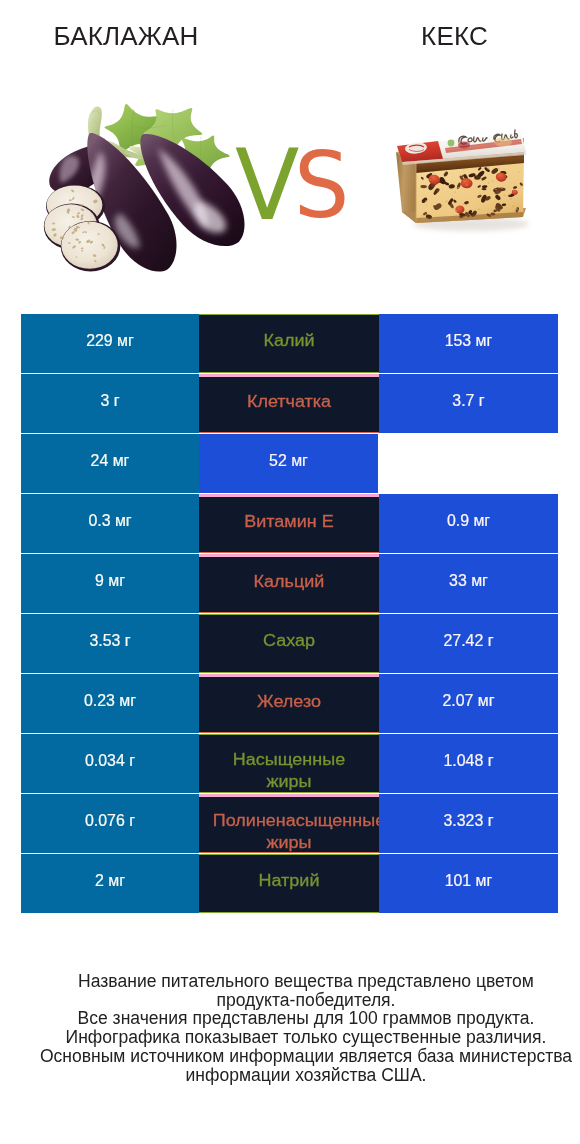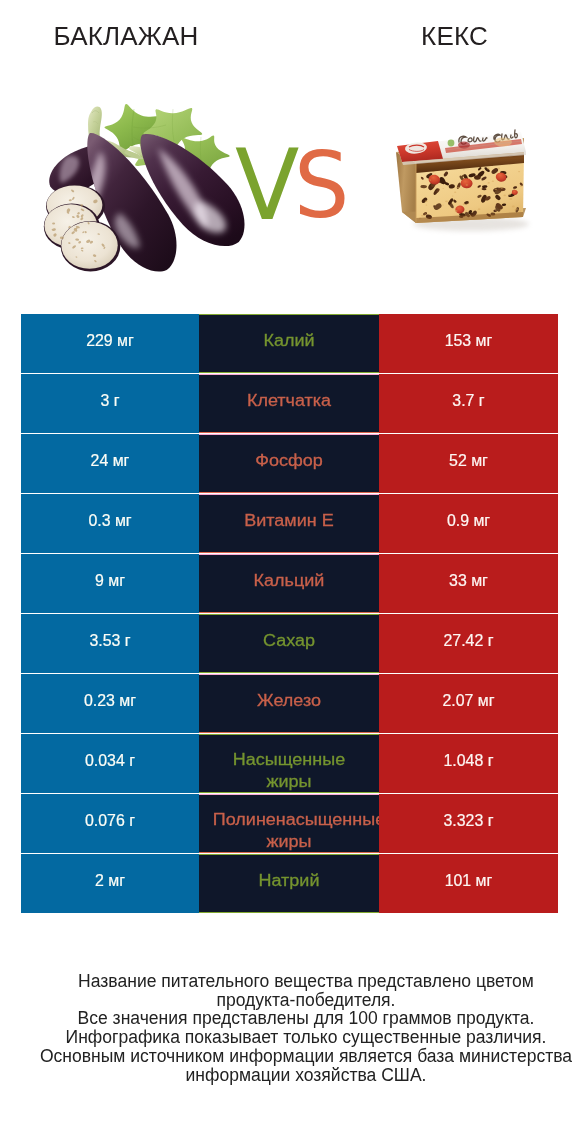--- a/index.html
+++ b/index.html
@@ -21,28 +21,28 @@
   .row{position:relative;height:58.5px;margin-bottom:1.5px;display:flex;}
   .cell{height:58.5px;display:flex;align-items:center;justify-content:center;box-sizing:border-box;
         font-family:"Liberation Sans",sans-serif;font-size:15.9px;}
   .c-left{width:178px;background:#0369a1;color:#fcfdf6;}
   .c-left .val{-webkit-text-stroke:0.22px #fcfdf6;}
   .c-right .val{-webkit-text-stroke:0.22px #fdf6f3;}
   .c-left,.c-right{padding-bottom:5px;}
   .c-mid{width:180px;background:#0f172a;overflow:hidden;font-weight:400;font-size:18px;text-align:center;}
   .mid-wrap,.footer,.title,.val{transform:translateZ(0);}
   .val{display:inline-block;}
-  .c-right{width:179px;background:#b91c1c;color:#fdf6f3;}
+  .c-right{width:179px;background:#1d4ed8;color:#fdf6f3;}
   .mid-wrap{width:180px;text-align:center;position:relative;top:-2px;}
   .mid-line{display:block;line-height:20px;white-space:nowrap;transform:scaleY(0.88);transform-origin:center;}
   .c-mid.two .mid-wrap{transform:translateY(11px);}
   .c-mid.two .mid-line+.mid-line{line-height:25px;}
   .c-mid.clipped .mid-line:first-child{position:relative;left:10px;}
   .row.win-left .c-mid{border-top:1px solid #82a830;border-bottom:1px solid #82a830;color:#75942f;-webkit-text-stroke:0.32px #75942f;}
-  .row.win-right .c-mid{border-top:1px solid #f9a8d4;border-bottom:1px solid #d9654a;color:#c8604a;-webkit-text-stroke:0.32px #c8604a;}
+  .row.win-right .c-mid{border-top:3px solid #f9a8d4;border-bottom:1px solid #d9654a;color:#c8604a;-webkit-text-stroke:0.32px #c8604a;}
   .footer{position:absolute;left:0;top:972px;width:580px;text-align:center;font-size:17.55px;color:#222;line-height:18.7px;font-family:"Liberation Sans",sans-serif;padding-left:16px;}
   .footer div{white-space:nowrap;}
 </style>
 </head>
 <body>
 
 <div class="page">
   <div class="titles">
     <div class="title t-left">БАКЛАЖАН</div>
     <div class="title t-right">КЕКС</div>
@@ -445,25 +445,20 @@
           </div>
         </div>
         <div class="cell c-right">
           <span class="val">3.7 г</span>
         </div>
       </div>
       <div class="row win-right">
         <div class="cell c-left">
           <span class="val">24 мг</span>
         </div>
-        <div class="cell c-mid">
-          <div class="mid-wrap">
-            <span class="mid-line">Фосфор</span>
-          </div>
-        </div>
         <div class="cell c-right">
           <span class="val">52 мг</span>
         </div>
       </div>
       <div class="row win-right">
         <div class="cell c-left">
           <span class="val">0.3 мг</span>
         </div>
         <div class="cell c-mid">
           <div class="mid-wrap">

